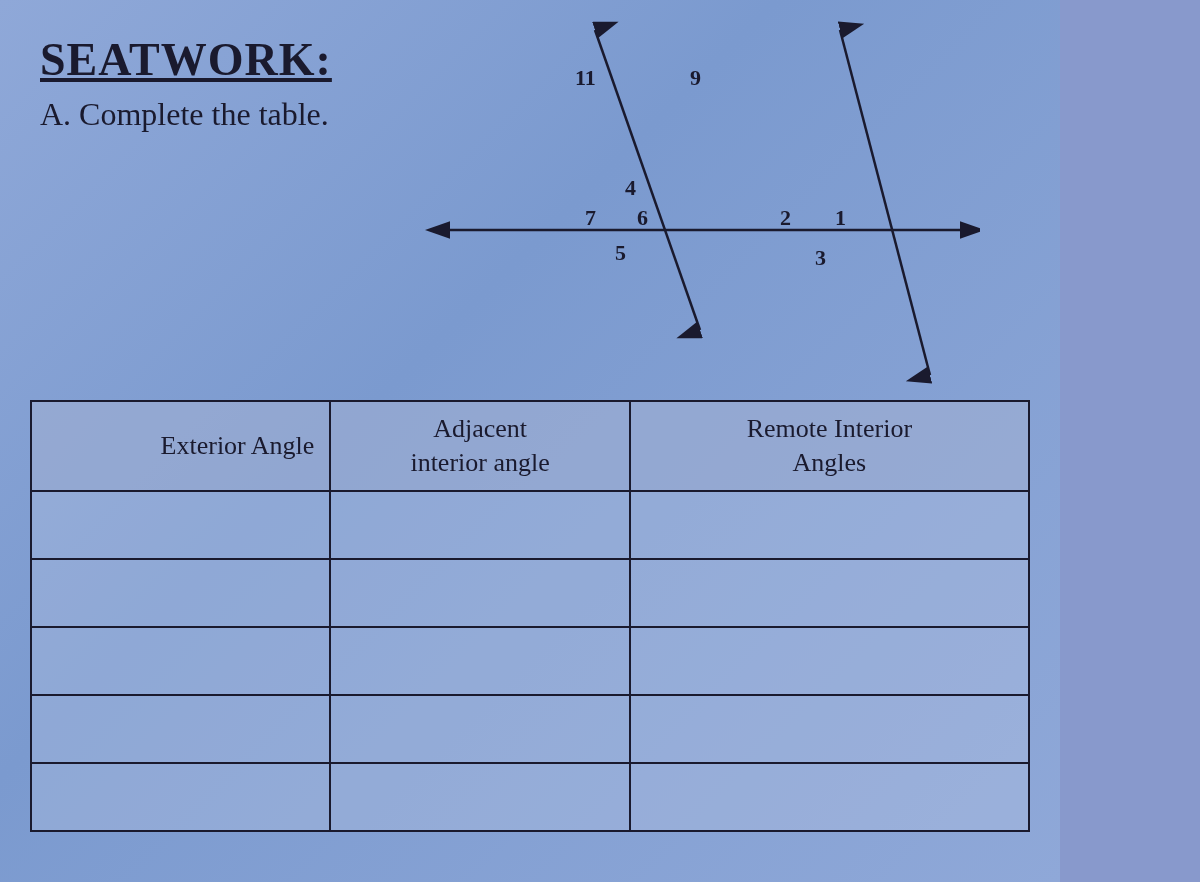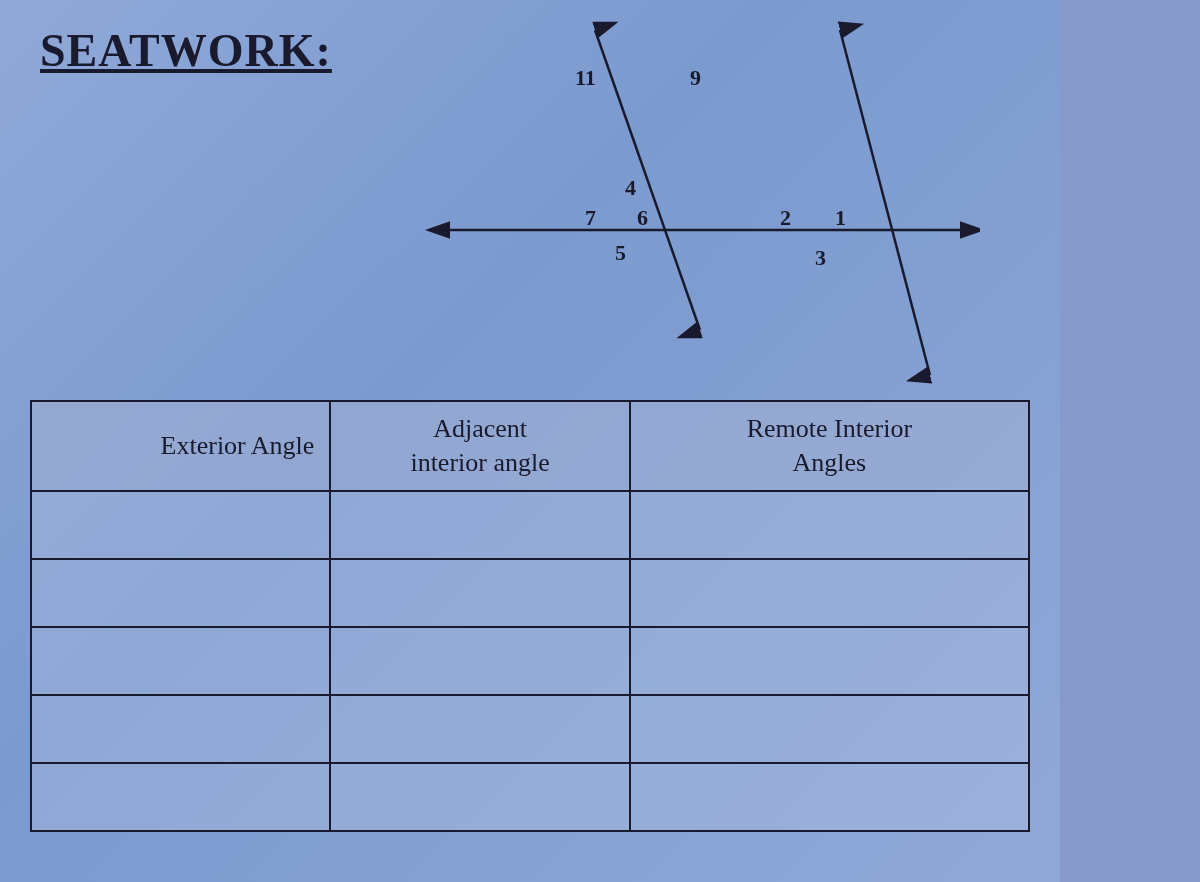--- a/index.html
+++ b/index.html
@@ -11,21 +11,21 @@
       font-family: 'Times New Roman', Times, serif;
       overflow: hidden;
       position: relative;
     }
 
     .page-container {
       width: 1060px;
       height: 882px;
       background: linear-gradient(135deg, #8fa8d8 0%, #7b9acf 40%, #8fa8d8 100%);
       background-color: #8ca2d4;
-      padding: 24px 40px;
+      padding: 33px 40px;
       position: relative;
     }
 
     .title {
       font-size: 46px;
       font-weight: 900;
       color: #1a1a2e;
       text-decoration: underline;
       margin-bottom: 10px;
       font-style: normal;
@@ -102,20 +102,21 @@
       fill: #1a1a2e;
       font-family: 'Times New Roman', Times, serif;
     }
   </style>
 </head>
 <body>
 
 <div class="page-container">
 
   <h1 class="title">SEATWORK:</h1>
+  <p class="subtitle">A. Complete the table.</p>
 
   <div class="diagram-wrapper">
     <svg class="diagram-svg" viewBox="0 0 560 370" xmlns="http://www.w3.org/2000/svg">
 
       <defs>
         <marker id="arrowLeft" markerWidth="10" markerHeight="7" refX="10" refY="3.5" orient="auto">
           <polygon points="10 0, 10 7, 0 3.5" fill="#1a1a2e"></polygon>
         </marker>
         <marker id="arrowRight" markerWidth="10" markerHeight="7" refX="0" refY="3.5" orient="auto">
           <polygon points="0 0, 0 7, 10 3.5" fill="#1a1a2e"></polygon>

